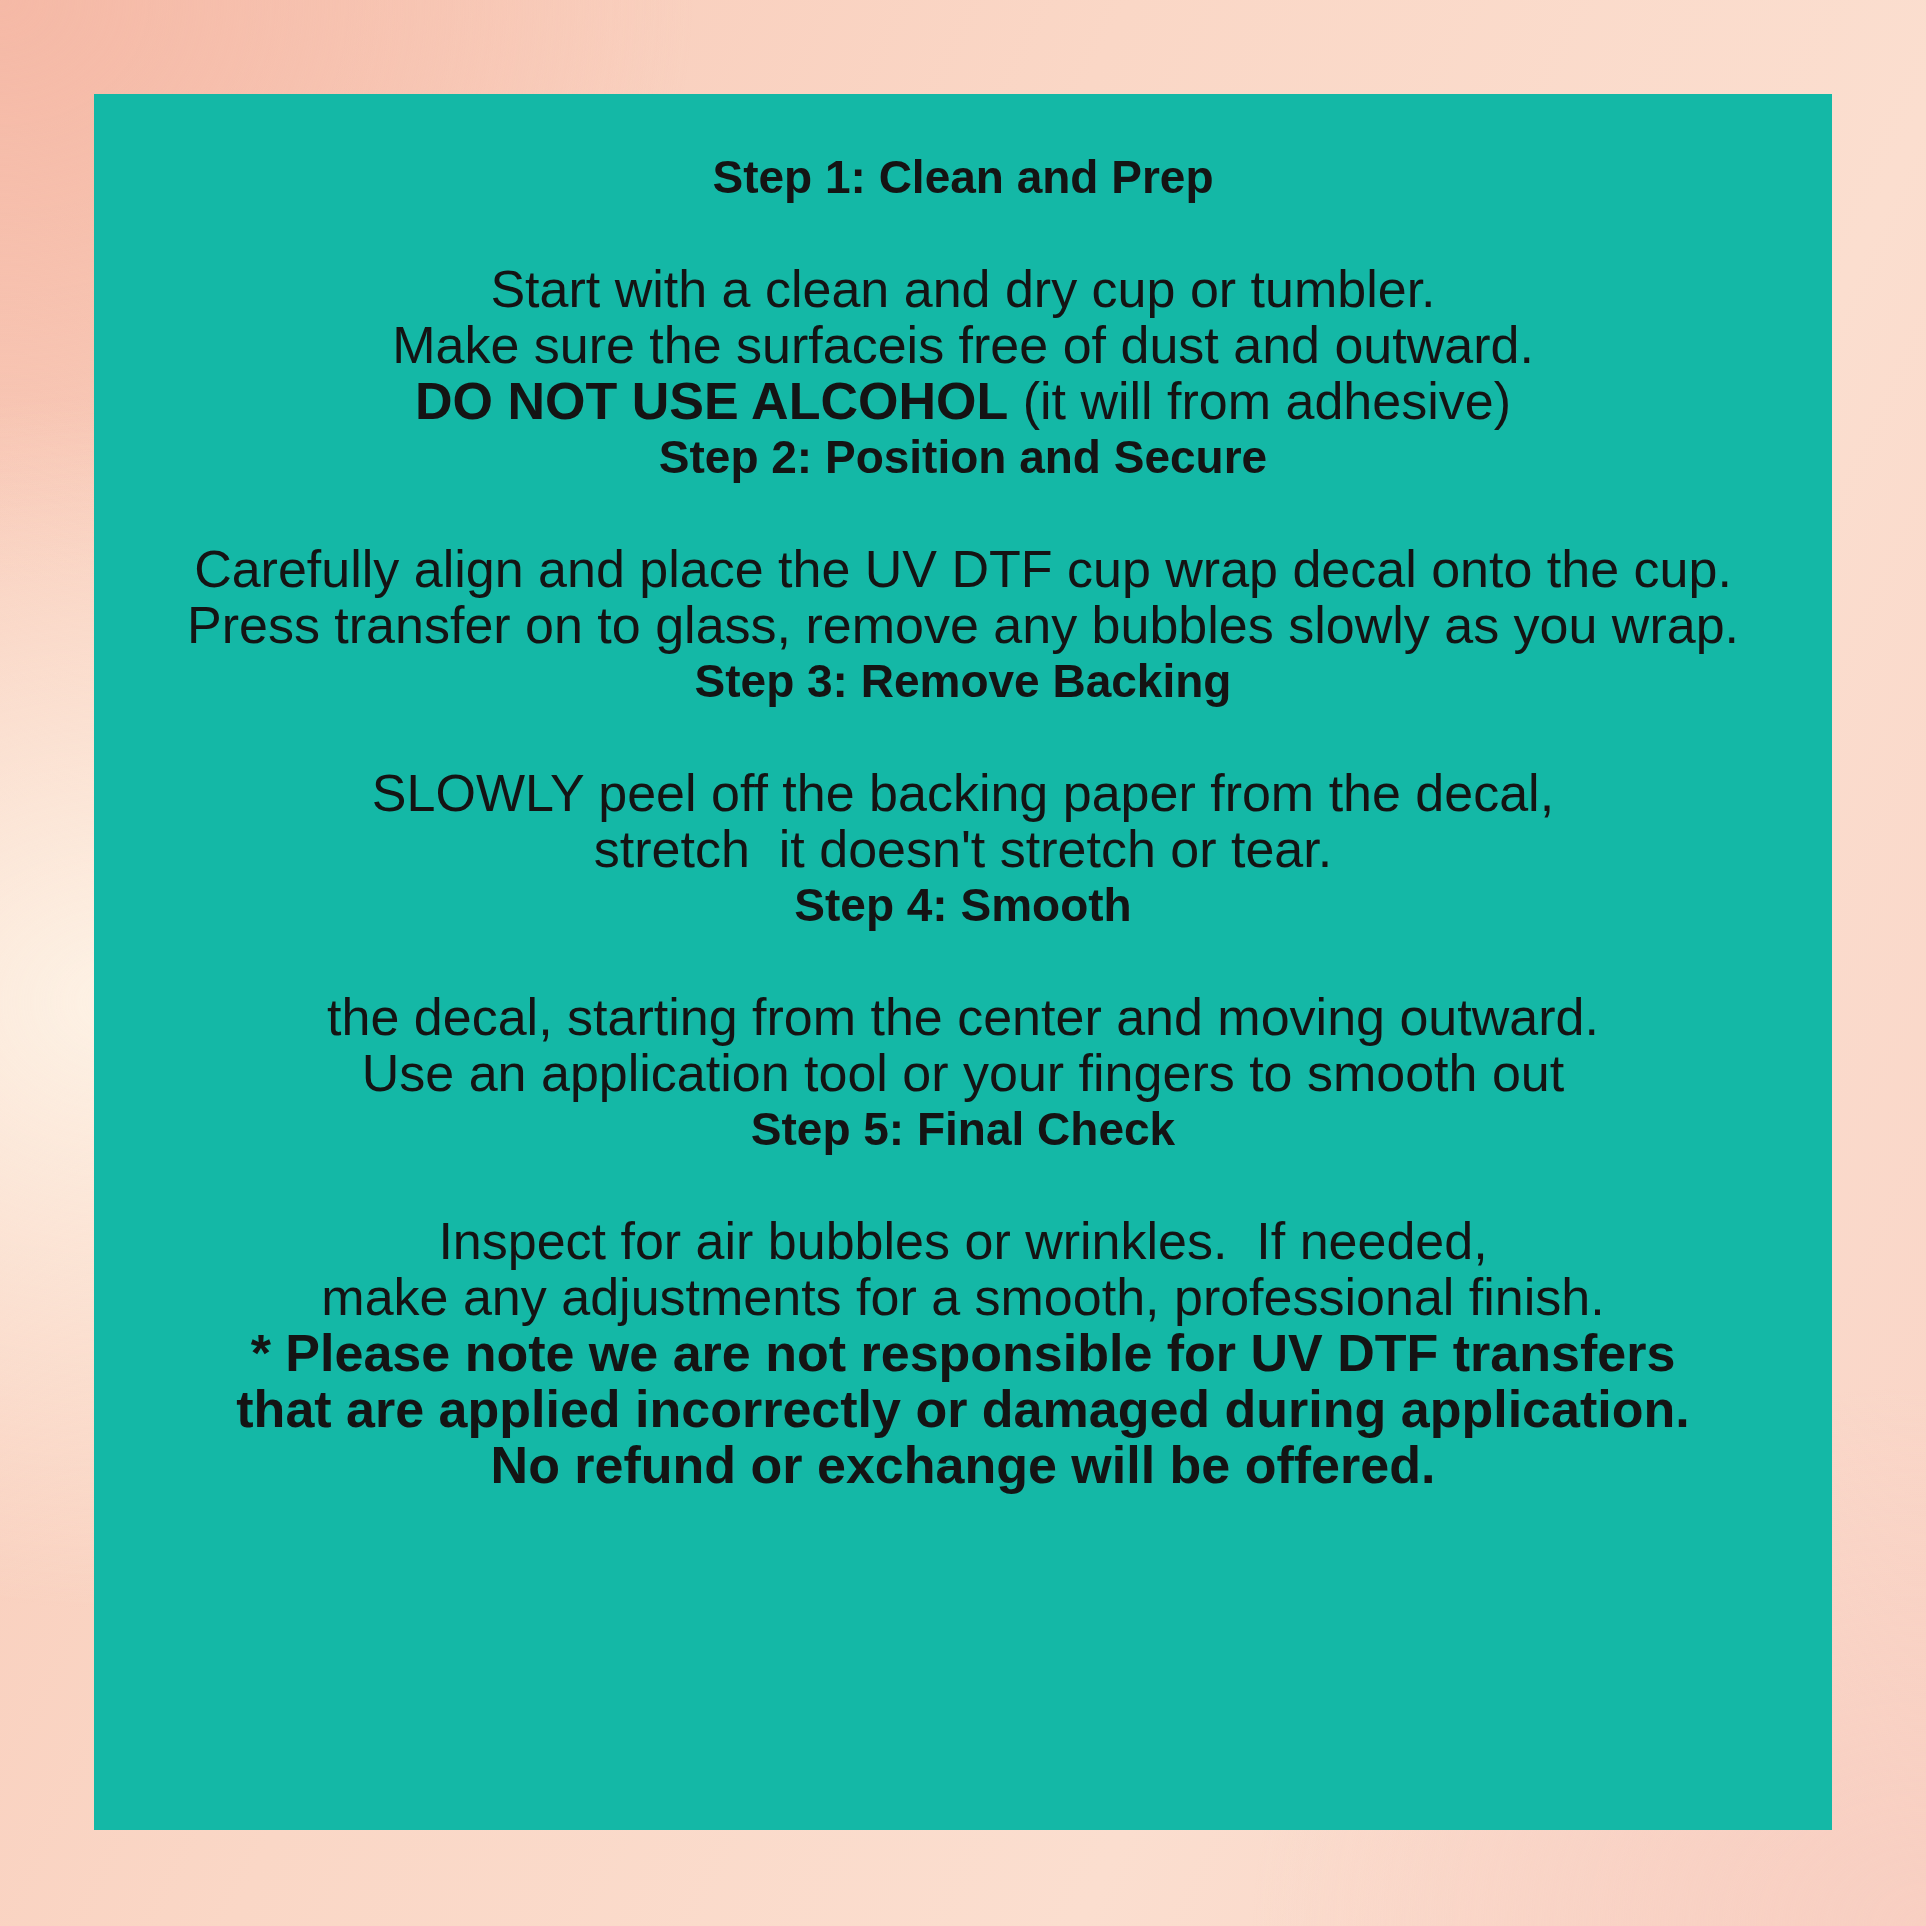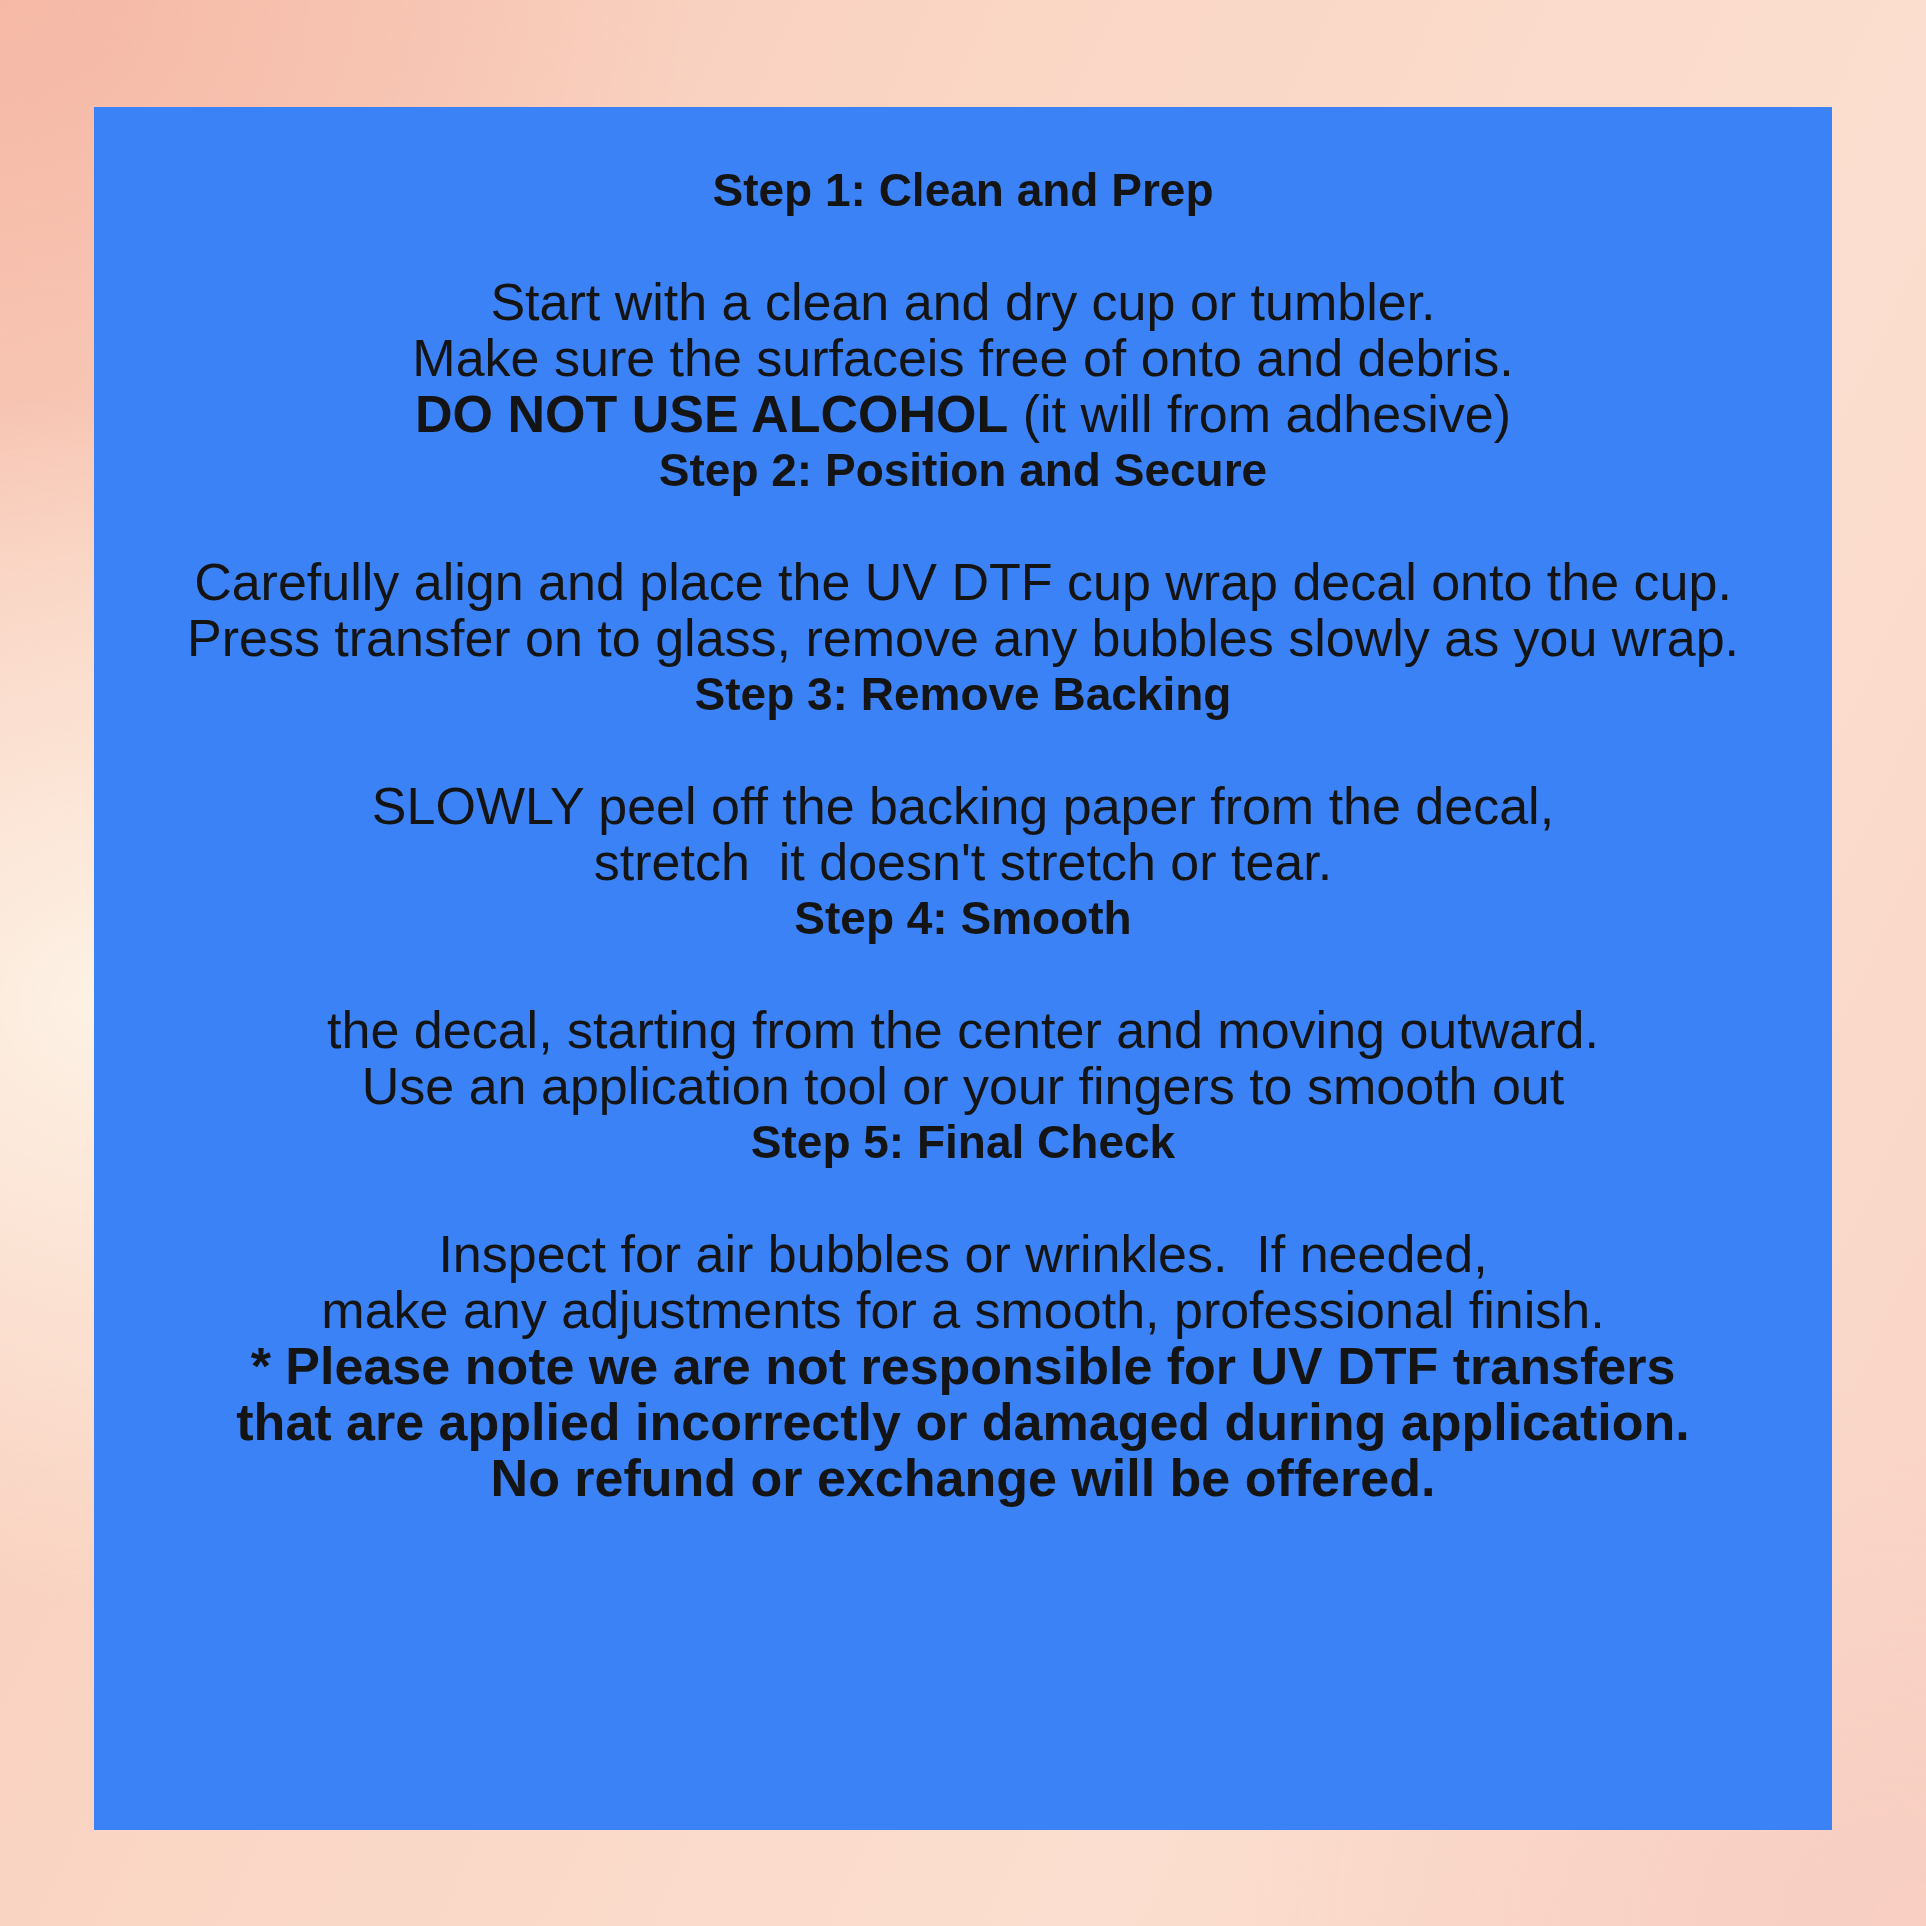--- a/index.html
+++ b/index.html
@@ -17,26 +17,25 @@
       radial-gradient(ellipse 50% 40% at 100% 100%, #f8cfc2 0%, rgba(248,207,194,0) 70%),
       linear-gradient(115deg, #f8c7b5 0%, #fad7c6 40%, #fbdecf 70%, #f9d3c5 100%);
     overflow: hidden;
   }
   .card {
     position: absolute;
     left: 94px;
     top: 94px;
     right: 95px;
     bottom: 97px;
-    background: #3b82f6;
+    background: #14b8a6;
     color: #141414;
     text-align: center;
     box-sizing: border-box;
     padding-top: 55px;
-    margin-top: 13px;
   }
   .block {
     margin: 0 40px 56px 40px;
   }
   .heading {
     font-size: 46px;
     line-height: 56px;
     font-weight: 700;
     margin: 0;
   }
@@ -60,21 +59,21 @@
 </head>
 <body>
 
 <div class="card">
 
   <div class="block">
     <h2 class="heading">Step 1: Clean and Prep</h2>
   </div>
   <div class="block para">
     <span class="line">Start with a clean and dry cup or tumbler.</span>
-    <span class="line">Make sure the surfaceis free of onto and debris.</span>
+    <span class="line">Make sure the surfaceis free of dust and outward.</span>
     <span class="line"><span class="bold-part">DO NOT USE ALCOHOL</span><span> (it will from adhesive)</span></span>
   </div>
 
   <div class="block">
     <h2 class="heading">Step 2: Position and Secure</h2>
   </div>
   <div class="block para">
     <span class="line">Carefully align and place the UV DTF cup wrap decal onto the cup.</span>
     <span class="line">Press transfer on to glass, remove any bubbles slowly as you wrap.</span>
   </div>

